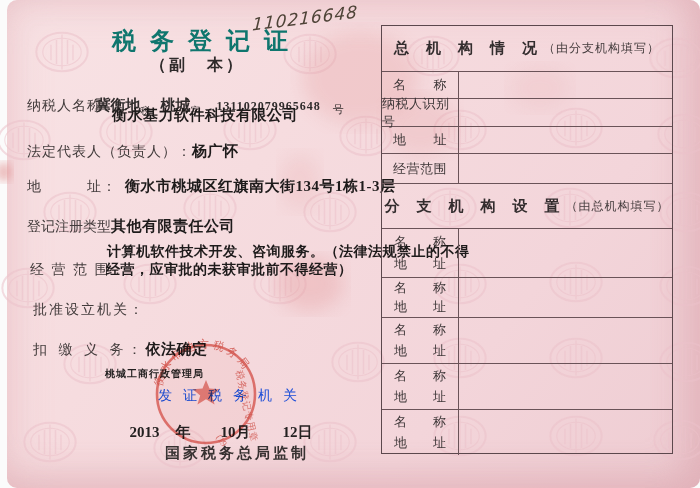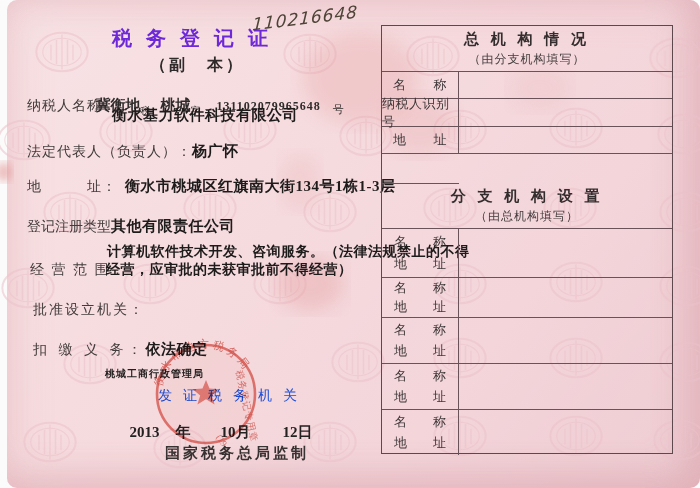--- a/index.html
+++ b/index.html
@@ -11,21 +11,21 @@
   }
   .paper{
     position:absolute;left:7px;top:0;right:0;bottom:0;
     background:linear-gradient(128deg,#f8e3e5 0%,#f6dcdf 35%,#f3d5da 70%,#eeccd2 100%);
     border-radius:10px;
     box-shadow:inset 0 0 46px rgba(214,152,162,.30), inset -14px -10px 34px rgba(205,138,150,.30);
   }
   .layer{position:absolute;left:0;top:0;width:700px;height:488px;pointer-events:none;}
   
   .abs{position:absolute;white-space:pre;}
-  .title{font-size:20px;font-weight:bold;letter-spacing:14px;color:#6d28d9;}
+  .title{font-size:24px;font-weight:bold;letter-spacing:14px;color:#0f766e;}
   .subtitle{font-size:16px;font-weight:bold;letter-spacing:3px;}
   .hand{
     font-family:"DejaVu Sans",sans-serif;font-style:italic;font-size:17px;
     color:#4e4337;transform:rotate(-7deg) skewX(-10deg);letter-spacing:1px;
   }
   .serial{font-size:15px;font-weight:bold;}
   .serial .sub{font-size:10px;font-weight:normal;vertical-align:-4px;}
   .serial .num{font-size:12px;letter-spacing:1px;}
   .serial .unit{font-size:11px;font-weight:normal;vertical-align:-3px;margin-left:12px;}
   .lbl{font-size:14px;color:#433c3c;letter-spacing:1px;}
@@ -37,21 +37,21 @@
   .footer{font-size:15px;letter-spacing:3px;color:#383232;font-weight:600;padding-left:37px;}
   
   .tbl{
     position:absolute;left:381px;top:25px;width:292px;height:429px;
     display:grid;grid-template-columns:77px 1fr;
     grid-template-rows:46px 27px 28px 27px 30px 45px 49px 40px 46px 46px 45px;
     border:1.6px solid #5c484d;box-sizing:border-box;
   }
   .tbl>div{box-sizing:border-box;}
   .thead{grid-column:1/3;border-bottom:1px solid #6a5358;
-    display:flex;flex-direction:column;align-items:center;justify-content:center;gap:2px;}
+    display:flex;flex-direction:row;align-items:center;justify-content:center;gap:2px;font-family:Liberation Mono, monospace;}
   .thead .t1{font-size:15px;font-weight:bold;letter-spacing:4px;color:#332d2e;}
   .thead .t2{font-size:12px;letter-spacing:1px;color:#453d3e;}
   .lcell{border-right:1px solid #6a5358;border-bottom:1px solid #6a5358;
     display:flex;align-items:center;justify-content:center;font-size:13px;color:#3e3738;letter-spacing:.5px;}
   .vcell{border-bottom:1px solid #6a5358;}
   .pair{border-right:1px solid #6a5358;border-bottom:1px solid #6a5358;
     display:flex;flex-direction:column;justify-content:space-evenly;align-items:center;
     font-size:13px;color:#3e3738;}
   .norow{border-bottom:none;}
   
@@ -161,20 +161,21 @@
   <div class="thead">
     <div class="t1">总 机 构 情 况</div>
     <div class="t2">（由分支机构填写）</div>
   </div>
   <div class="lcell">名　　称</div>
   <div class="vcell"></div>
   <div class="lcell">纳税人识别号</div>
   <div class="vcell"></div>
   <div class="lcell">地　　址</div>
   <div class="vcell"></div>
+  <div class="lcell">经营范围</div>
   <div class="vcell"></div>
 
   <div class="thead">
     <div class="t1">分 支 机 构 设 置</div>
     <div class="t2">（由总机构填写）</div>
   </div>
 
   <div class="pair">
     <span>名　　称</span>
     <span>地　　址</span>

